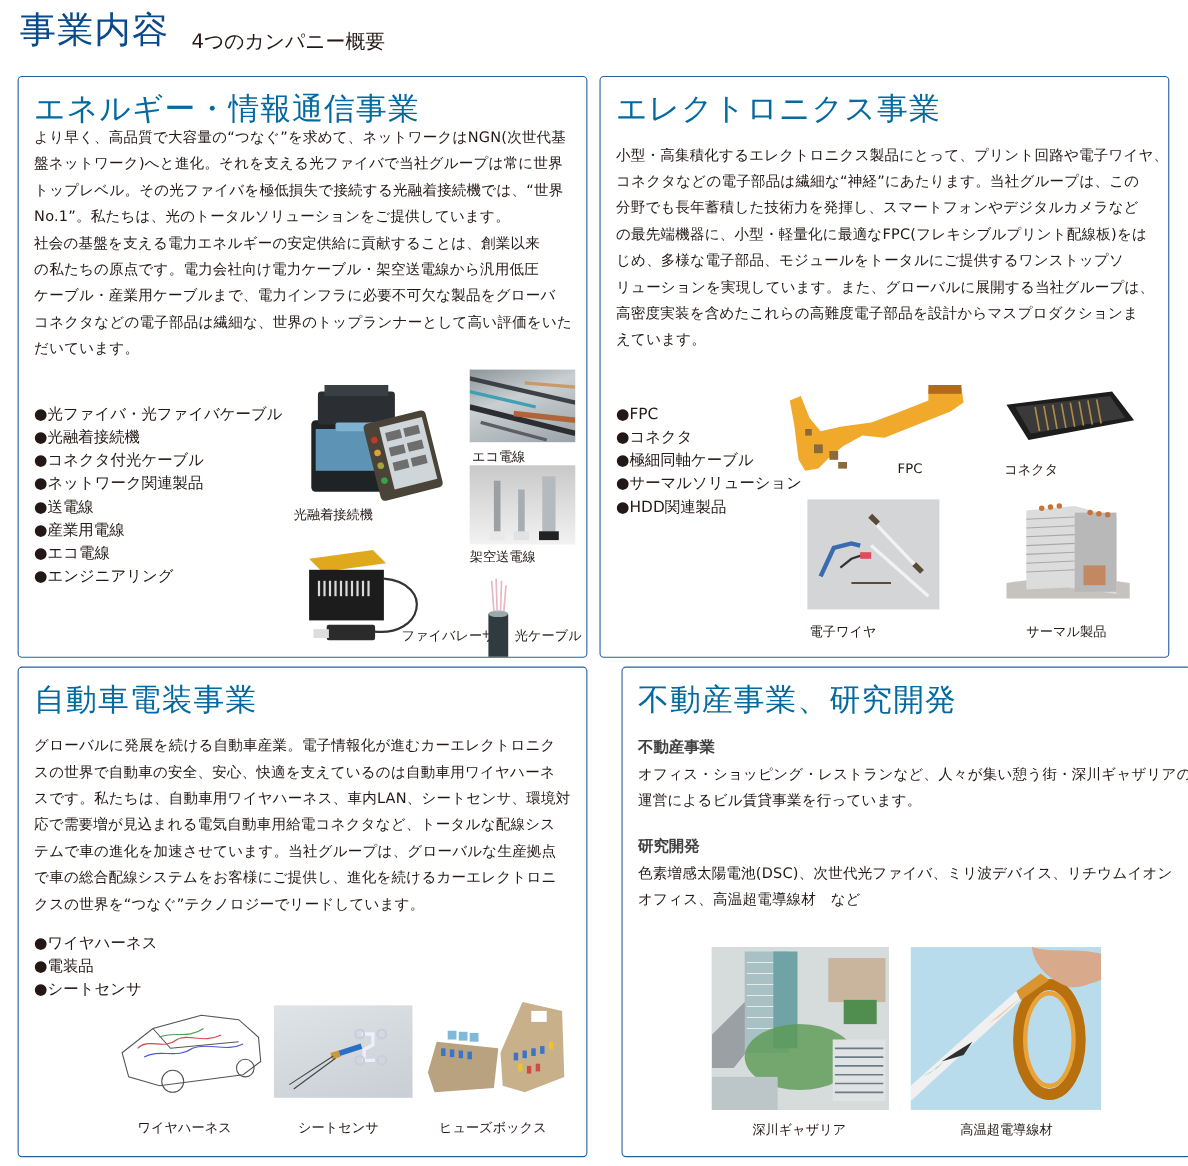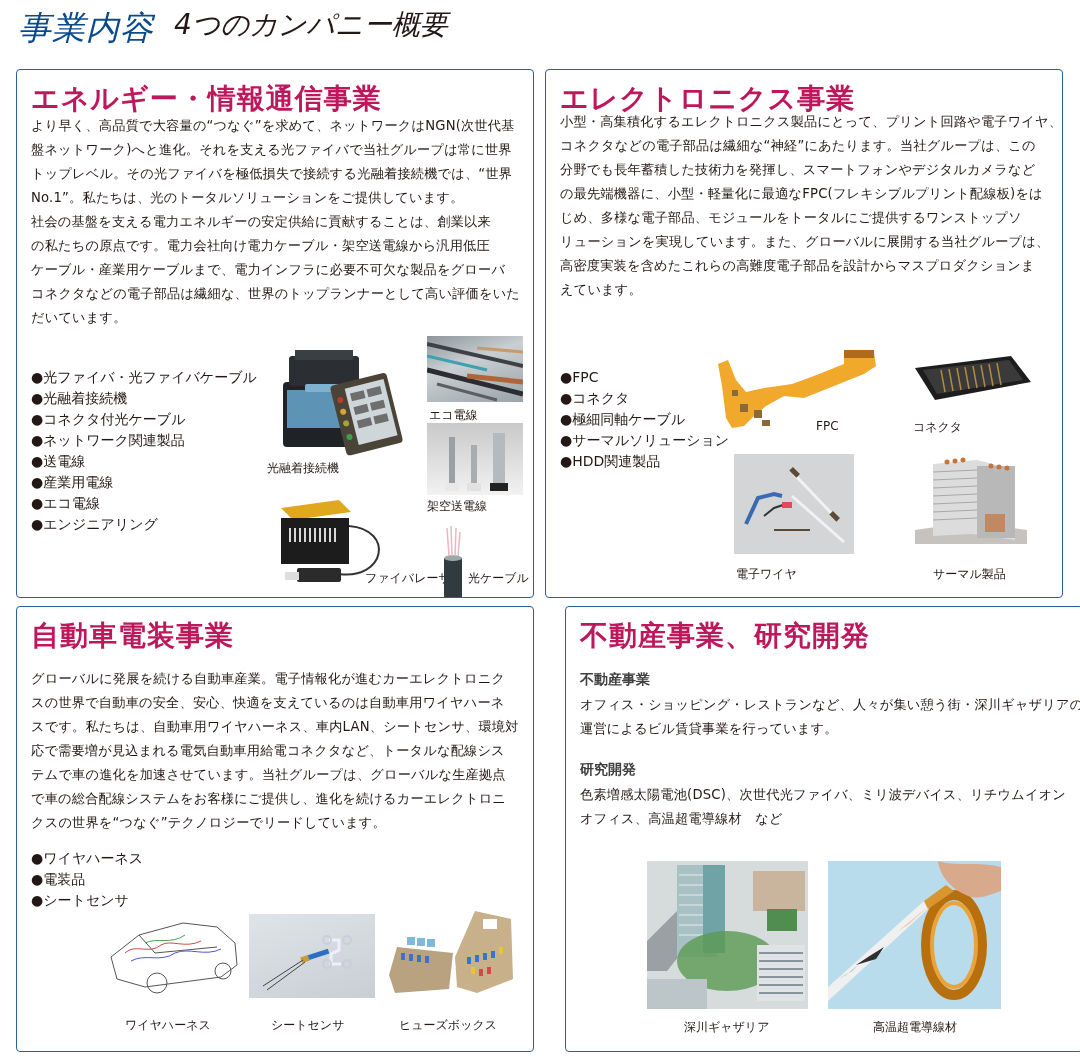--- a/index.html
+++ b/index.html
@@ -1,24 +1,24 @@
 <!DOCTYPE html>
 <html><head>
   <meta charset="utf-8">
   <style>
     * { box-sizing: border-box; margin: 0; padding: 0; }
     html, body { width: 1080px; height: 1060px; background: #ffffff; overflow: hidden; }
     body { font-family: "DejaVu Sans", "Liberation Sans", sans-serif; color: #231815; position: relative; }
 
-    .page-header { position: absolute; left: 18px; top: 6px; height: 44px; display: flex; align-items: flex-start; font-style: italic; }
+    .page-header { position: absolute; left: 18px; top: 6px; height: 44px; display: flex; align-items: flex-end; }
     .page-title { font-size: 33px; color: #0b4a8a; font-weight: normal; letter-spacing: 1px; }
-    .page-subtitle { font-size: 28px; color: #231815; margin-left: 20px; }
+    .page-subtitle { font-size: 18px; color: #231815; margin-left: 20px; }
 
     .panel { position: absolute; border: 1.5px solid #2a5f9e; border-radius: 4px; background: #fff; overflow: hidden; }
-    .panel-title { position: absolute; left: 14px; top: 10px; font-size: 28px; font-weight: bold; color: #be185d; letter-spacing: 1px; white-space: nowrap; }
+    .panel-title { position: absolute; left: 14px; top: 10px; font-size: 28px; font-weight: normal; color: #0369a1; letter-spacing: 1px; white-space: nowrap; }
     .panel-body { position: absolute; left: 14px; font-size: 13.2px; line-height: 24px; color: #231815; letter-spacing: 0.2px; }
     .panel-body p { white-space: nowrap; }
 
     .bullets { position: absolute; font-size: 14px; line-height: 21px; color: #231815; list-style: none; }
     .bullets li { white-space: nowrap; }
     .bullets li::before { content: "●"; }
 
     .img-box { position: absolute; overflow: hidden; }
     .caption { position: absolute; font-size: 12px; color: #231815; white-space: nowrap; }
 
@@ -144,21 +144,21 @@
         <line x1="14" y1="32" x2="15" y2="4"></line>
           <line x1="17" y1="32" x2="19" y2="8"></line>
       </g>
     </svg>
   </div>
   <span class="caption" style="left:451px; top:500px;">光ケーブル</span>
 </section>
 
 <section class="panel" id="p2">
   <h2 class="panel-title">エレクトロニクス事業</h2>
-  <div class="panel-body" style="top:40px;">
+  <div class="panel-body" style="top:60px;">
     <p>小型・高集積化するエレクトロニクス製品にとって、プリント回路や電子ワイヤ、</p>
     <p>コネクタなどの電子部品は繊細な“神経”にあたります。当社グループは、この</p>
     <p>分野でも長年蓄積した技術力を発揮し、スマートフォンやデジタルカメラなど</p>
     <p>の最先端機器に、小型・軽量化に最適なFPC(フレキシブルプリント配線板)をは</p>
     <p>じめ、多様な電子部品、モジュールをトータルにご提供するワンストップソ</p>
     <p>リューションを実現しています。また、グローバルに展開する当社グループは、</p>
     <p>高密度実装を含めたこれらの高難度電子部品を設計からマスプロダクションま</p>
     <p>えています。</p>
   </div>
   <ul class="bullets" style="left:14px; top:297px;">

